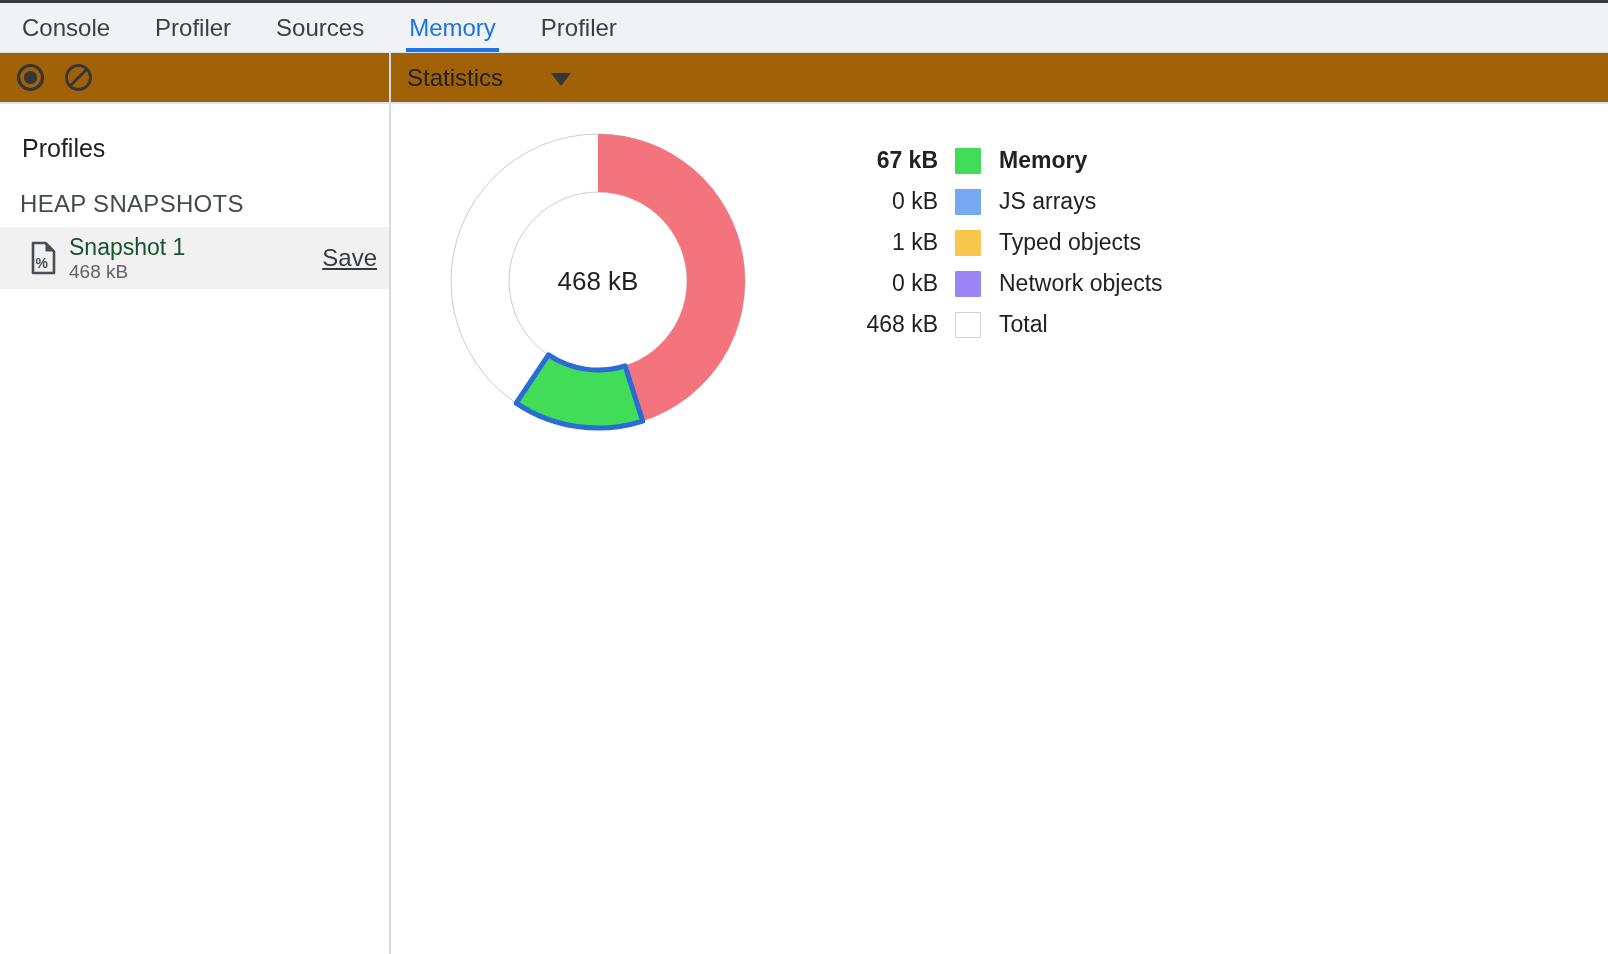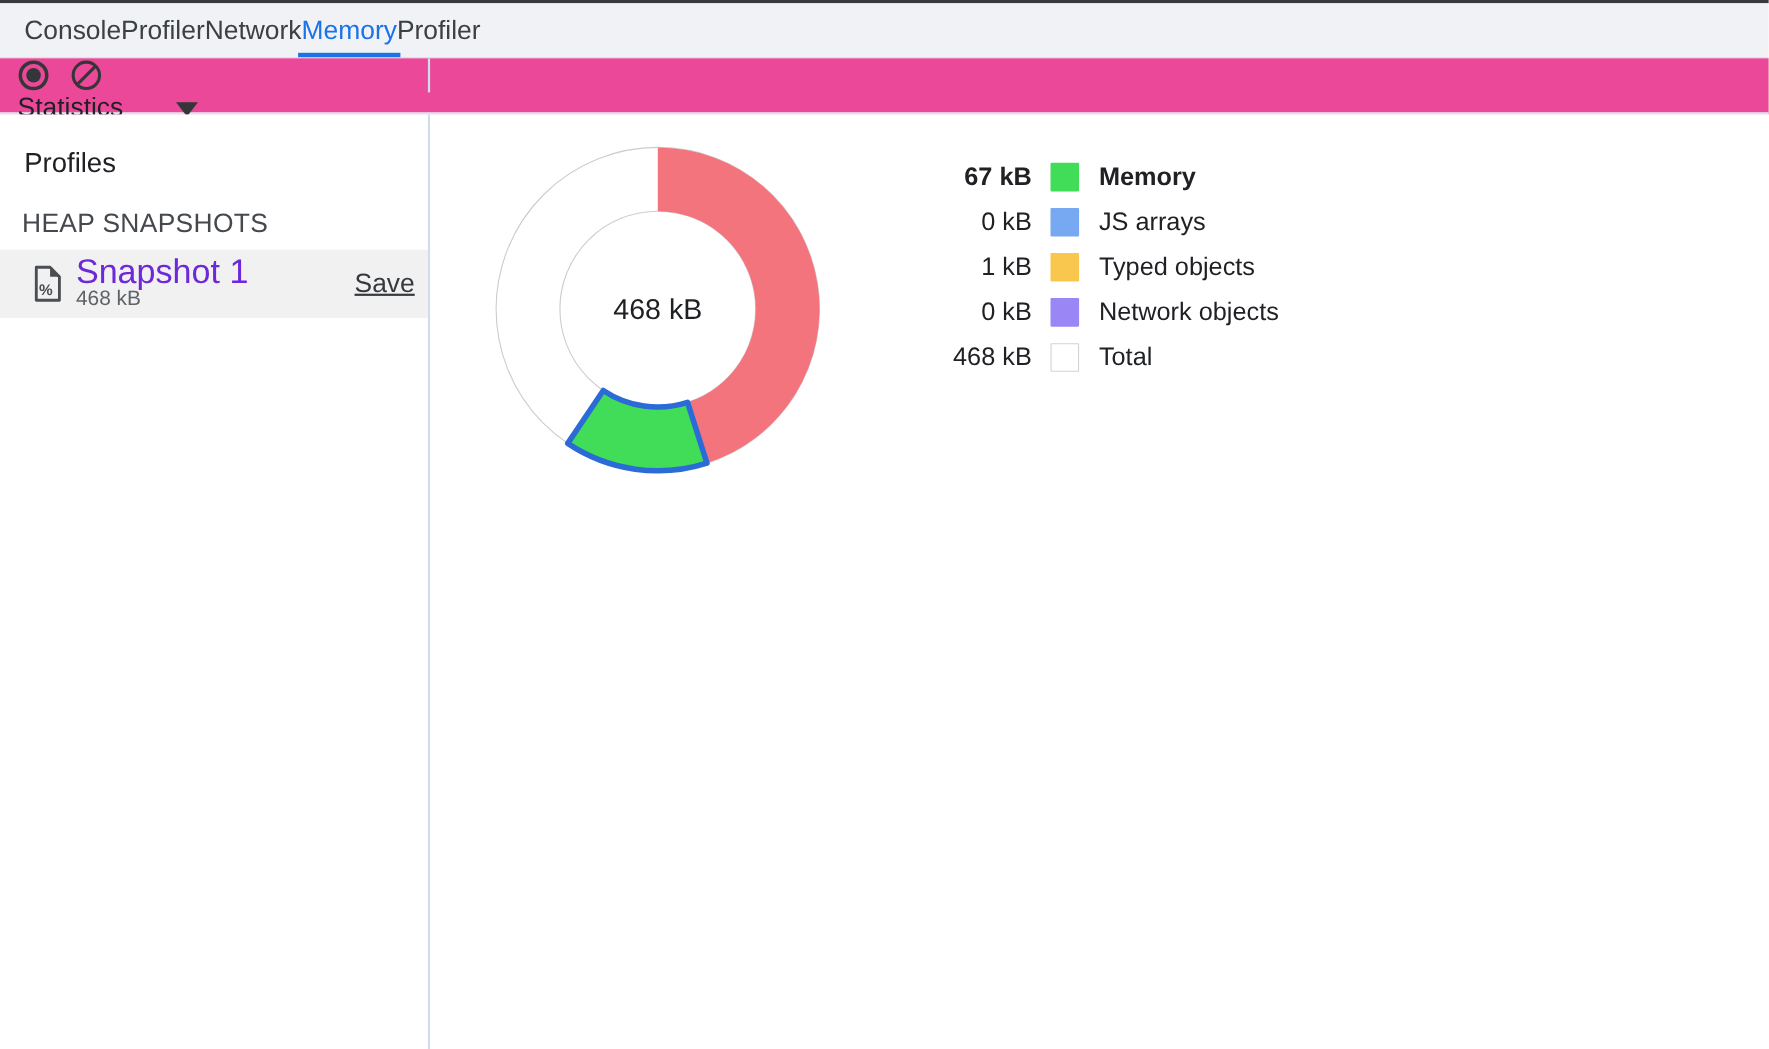--- a/index.html
+++ b/index.html
@@ -6,32 +6,32 @@
   * { margin:0; padding:0; box-sizing:border-box; }
   html,body { width:1608px; height:954px; }
   body {
     font-family:"Liberation Sans","DejaVu Sans",sans-serif;
     background:#fff; overflow:hidden; color:#202124;
     -webkit-font-smoothing:antialiased;
   }
   .topstrip { height:3px; background:#3a3a3e; }
   .tabbar {
     height:50px; background:#f1f2f6; border-bottom:1px solid #d4deee;
-    display:flex; align-items:stretch; padding-left:22px; 
+    display:flex; align-items:stretch; padding-left:22px; column-gap:45px;
   }
   .tab {
     font-size:24px; color:#3c4043; position:relative;
     display:flex; align-items:center; cursor:default; white-space:nowrap;
   }
   .tab.active { color:#1a73e8; }
   .tab.active::after {
     content:""; position:absolute; left:-3px; right:-3px; bottom:0;
     height:4px; background:#1a73e8;
   }
-  .toolbar { height:51px; display:flex; border-bottom:2px solid #dbe4f3; background:#ec4899;flex-direction:column; }
+  .toolbar { height:51px; display:flex; border-bottom:2px solid #dbe4f3; background:#a16207; }
   .toolbar-left {
     width:391px; border-right:2px solid #ccddee;
     display:flex; align-items:center; padding-left:15px; gap:17px; flex:none;
   }
   .icon-btn { width:31px; height:31px; display:flex; align-items:center; justify-content:center; cursor:default; }
   .toolbar-right { flex:1; display:flex; align-items:center; padding-left:16px; }
   .stats-select { display:flex; align-items:center; cursor:default; }
   .stats-label { font-size:24px; color:#202124; }
   .caret {
     width:0; height:0; margin-left:48px; margin-top:3px;
@@ -41,21 +41,21 @@
   .body { display:flex; height:850px;justify-content:center; }
   .sidebar { width:391px; border-right:2px solid #ccddee; flex:none; background:#fff; }
   .profiles-title { font-size:25px; color:#202124; margin:30px 0 0 22px; line-height:29px; }
   .heap-title { font-size:24px; color:#45494e; margin:27px 0 0 20px; line-height:28px; letter-spacing:0.3px; }
   .snap-row {
     margin-top:9px; height:62px; background:#f1f1f1;
     display:flex; align-items:center; padding:0 12px 0 30px;
   }
   .snap-icon { flex:none; display:flex; }
   .snap-text { margin-left:12px; flex:1; min-width:0; }
-  .snap-name { font-size:31px; color:#6d28d9; line-height:26px; }
+  .snap-name { font-size:23px; color:#14532d; line-height:26px; }
   .snap-size { font-size:19px; color:#5f6368; line-height:21px; margin-top:1px; }
   .save-link { font-size:24px; color:#36393d; text-decoration:underline; cursor:pointer; }
   .main { flex:1; position:relative; background:#fff; }
   .donut-wrap { position:absolute; left:47px; top:17px; width:320px; height:320px; }
   .donut-wrap svg { display:block; }
   .legend { position:absolute; left:427px; top:36px; }
   .legend-row { display:flex; align-items:center; height:41px; }
   .legend-value { width:120px; text-align:right; font-size:23px; color:#202124; white-space:nowrap; }
   .legend-swatch { width:26px; height:26px; margin-left:17px; border-radius:1px; flex:none; }
   .legend-label { margin-left:18px; font-size:23px; color:#202124; white-space:nowrap; }
@@ -68,21 +68,21 @@
 <div class="topstrip"></div>
 
 <div class="tabbar">
   <div class="tab">
       <span>Console</span>
     </div>
   <div class="tab">
       <span>Profiler</span>
     </div>
   <div class="tab">
-      <span>Network</span>
+      <span>Sources</span>
     </div>
   <div class="tab active">
       <span>Memory</span>
     </div>
   <div class="tab">
       <span>Profiler</span>
     </div>
 </div>
 
 <div class="toolbar">

